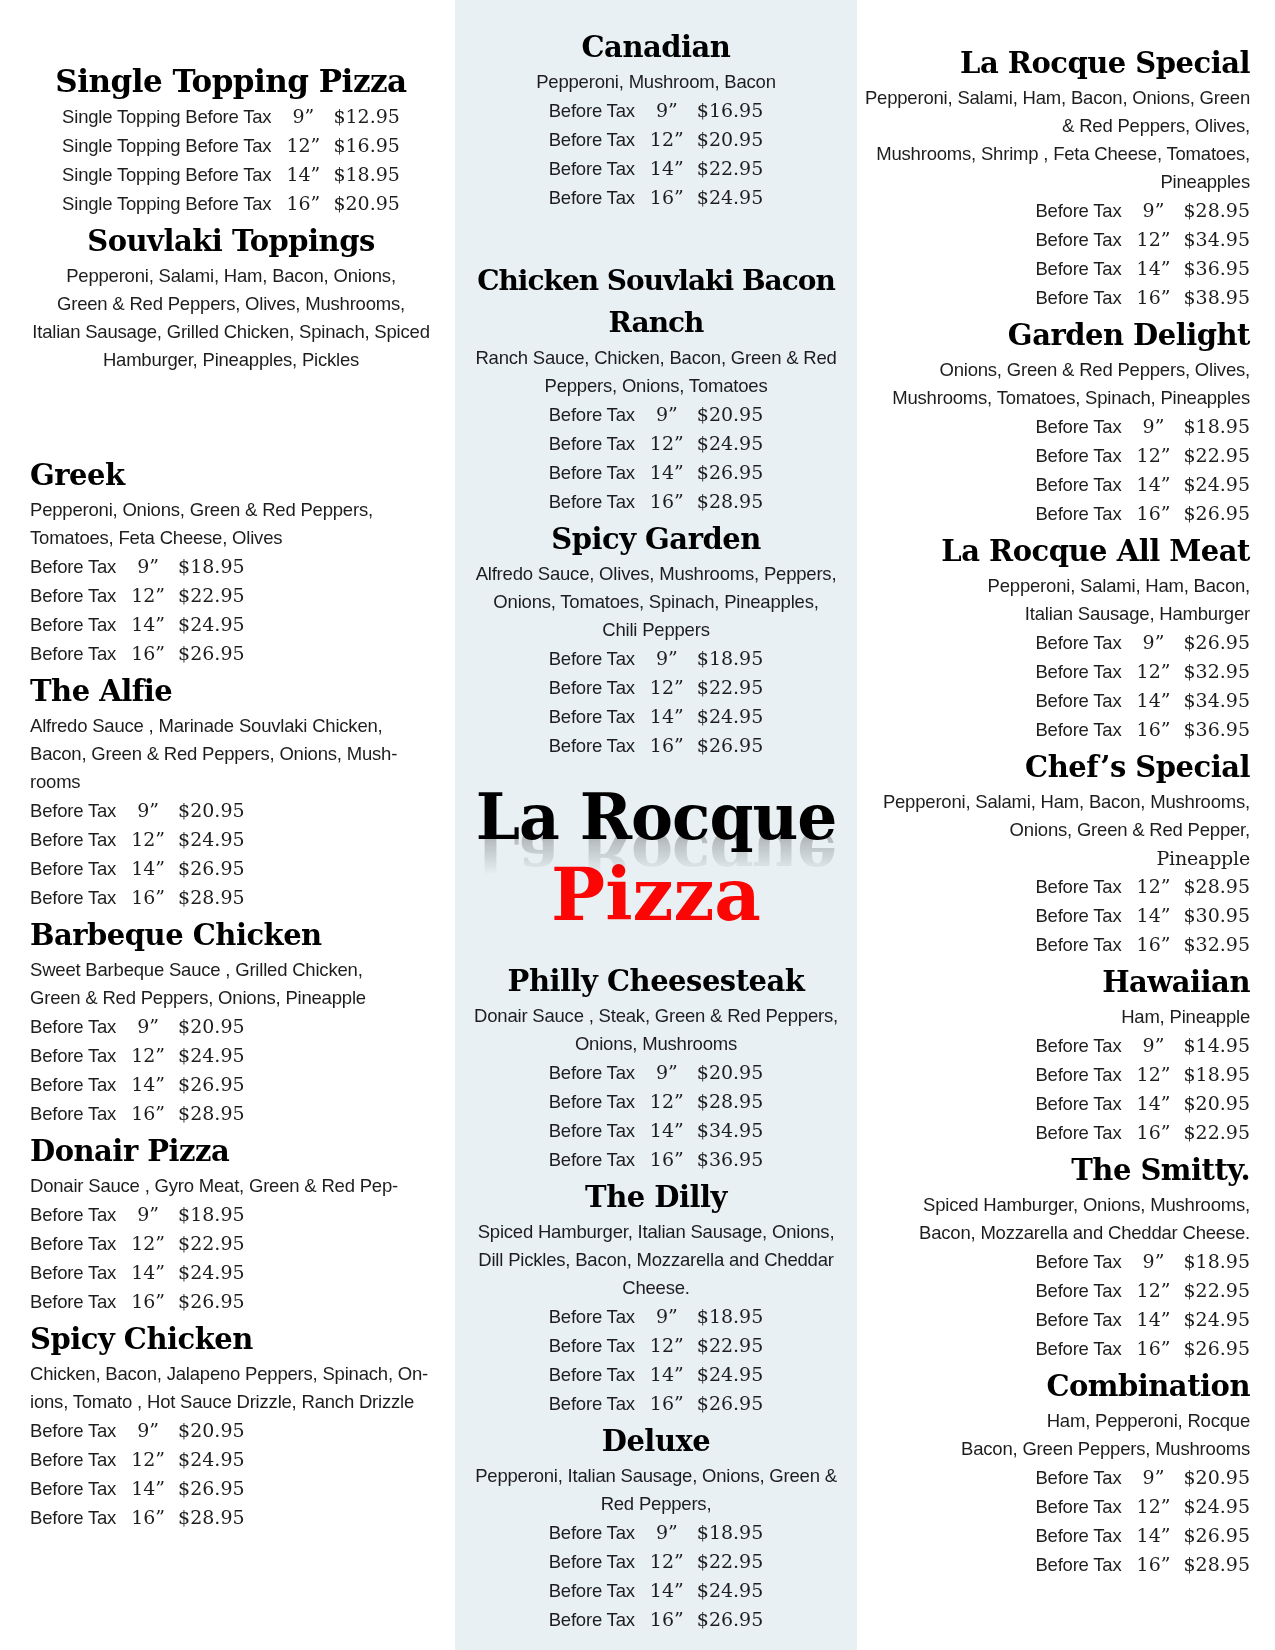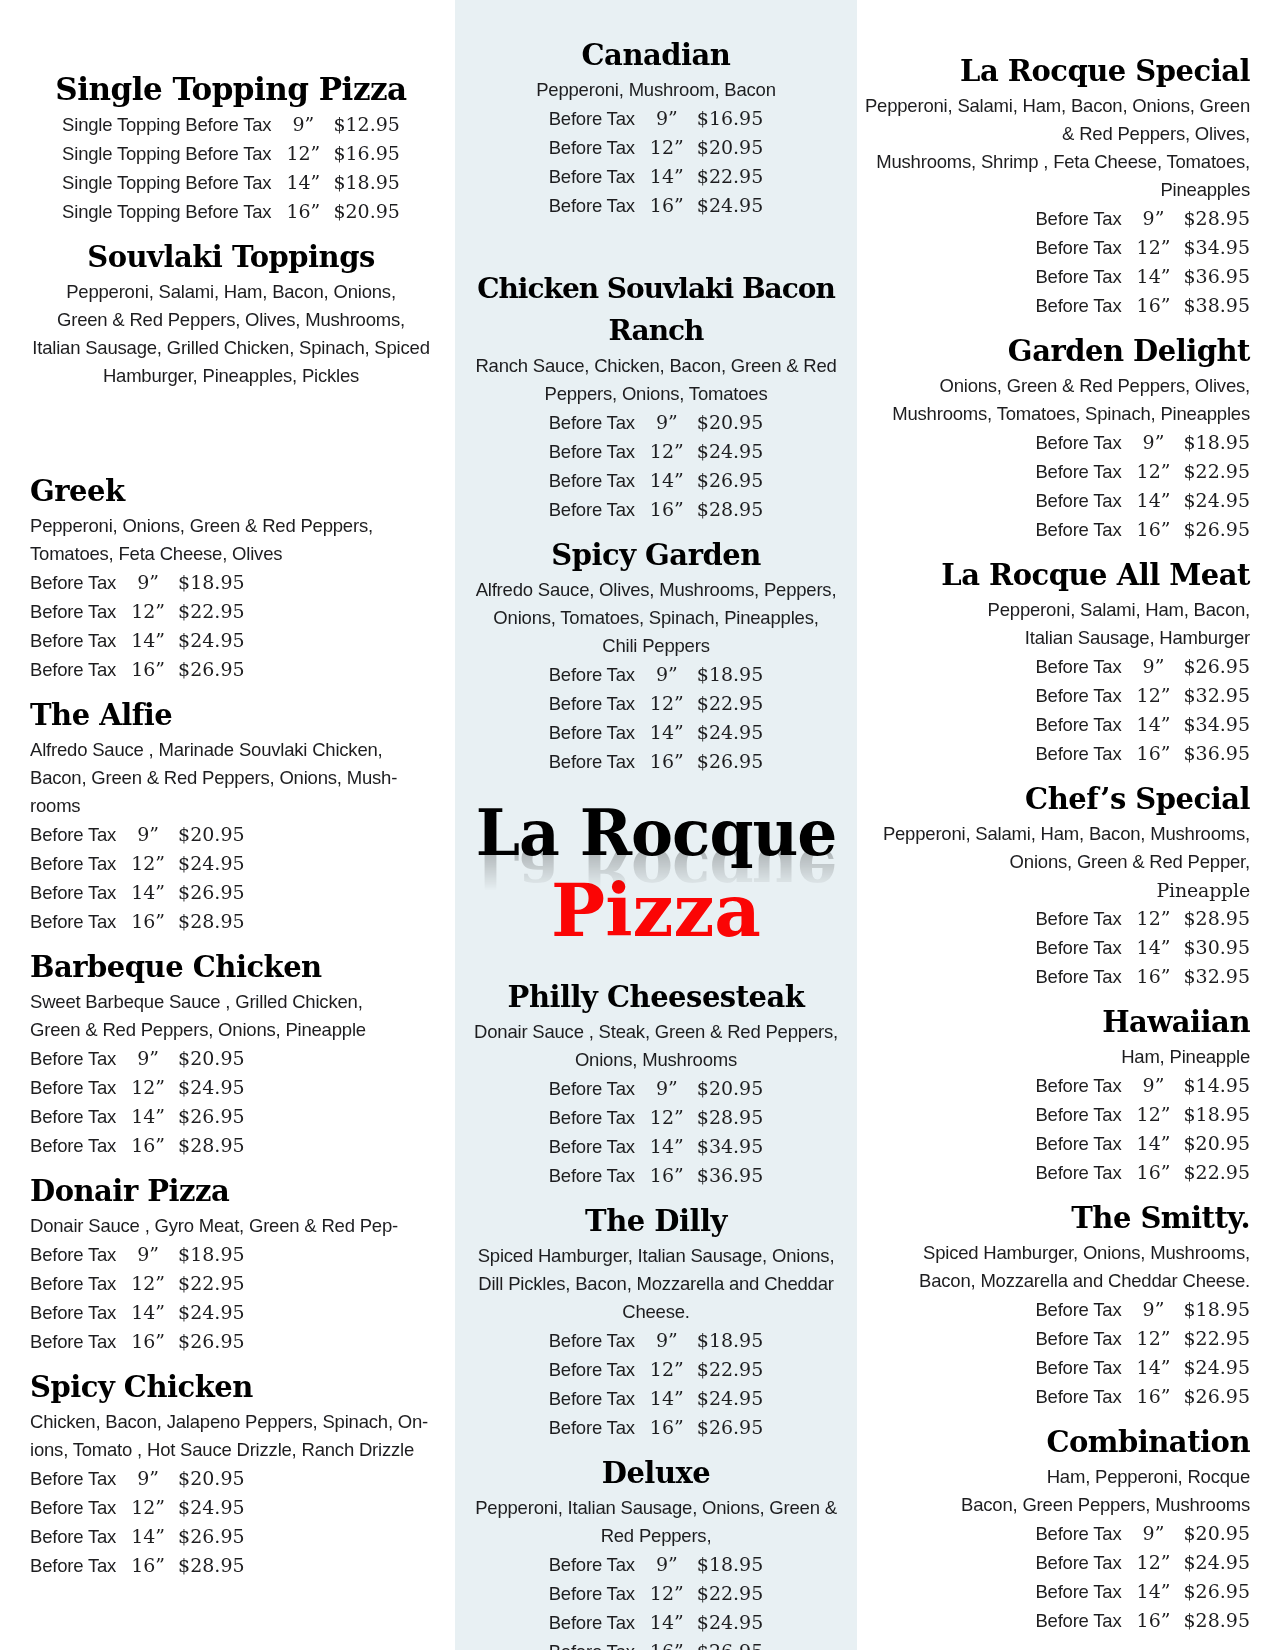--- a/index.html
+++ b/index.html
@@ -11,21 +11,21 @@
   }
   .panel-middle{
     position:absolute;left:455px;top:0;width:402px;height:1650px;
     background:var(--middle-panel-bg,#e8f0f3);
   }
   .col{position:absolute;z-index:2;}
   #col-left{left:30px;top:58px;width:402px;text-align:left;}
   #col-middle{left:455px;top:0;width:402px;box-sizing:border-box;padding:24px 6px 0;text-align:center;}
   #col-right{left:814px;top:40px;width:436px;text-align:right;}
 
-  .menu-section{margin-top:10px;}
+  .menu-section{margin-top:2px;}
   .align-center{text-align:center;}
 
   .sec-heading{
     margin:0;font-family:"DejaVu Serif","Liberation Serif",serif;
     font-weight:bold;font-size:29px;line-height:42px;
     color:var(--heading-black,#000);letter-spacing:-0.5px;
   }
   [data-name="menu-section-single-topping-pizza"] .sec-heading{font-size:31px;}
   [data-name="menu-section-chicken-souvlaki-bacon-ranch"] .sec-heading{font-size:28px;letter-spacing:-1px;}
   [data-name="menu-section-greek"]{margin-top:80px;}

